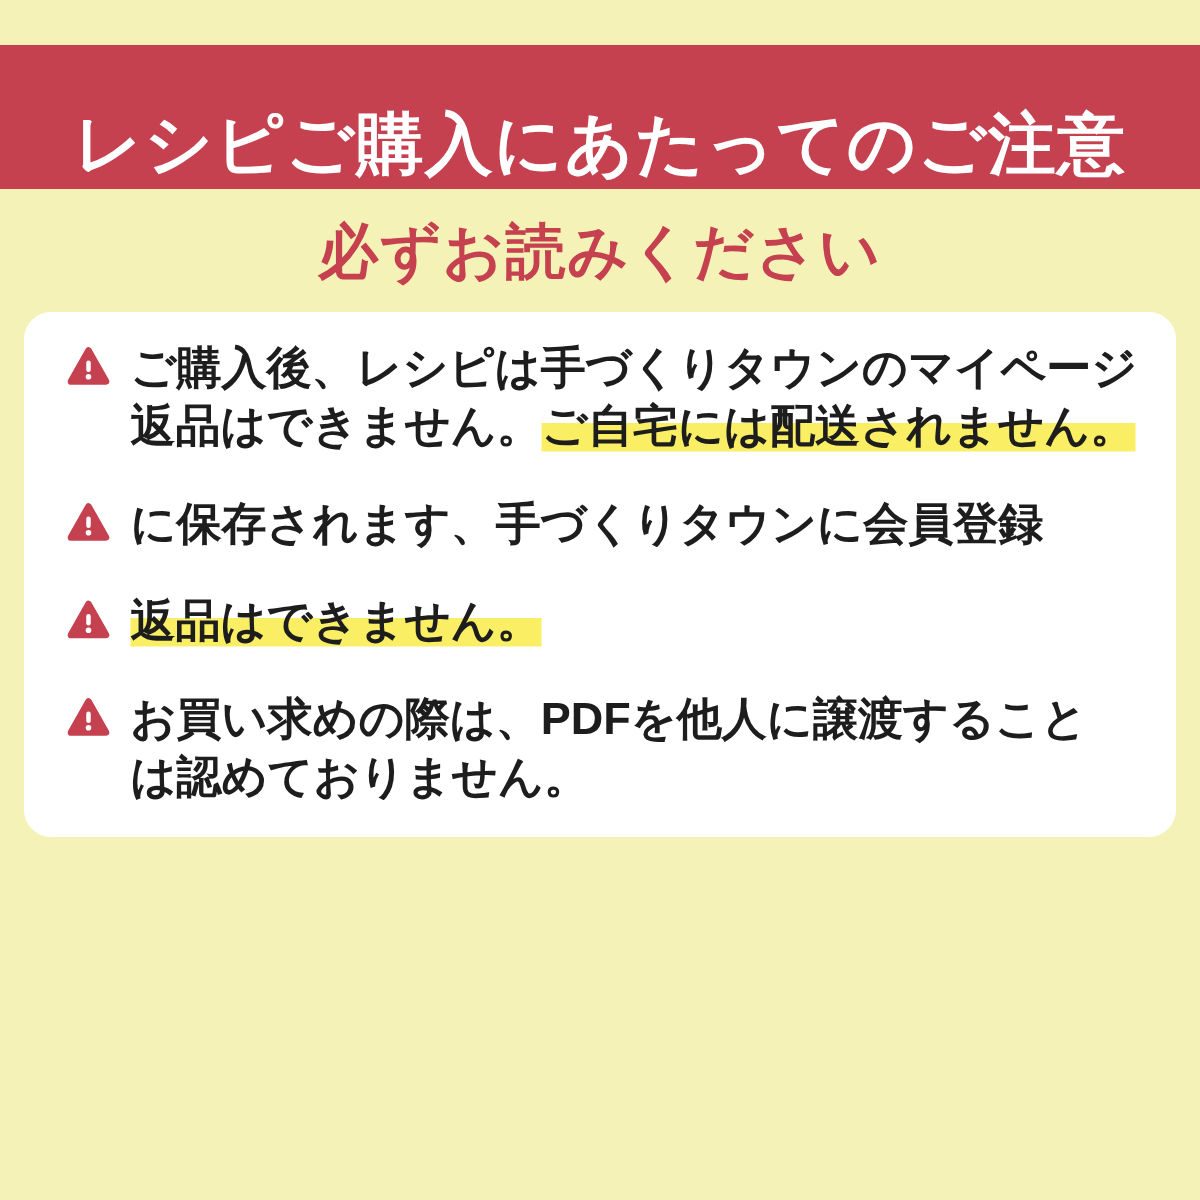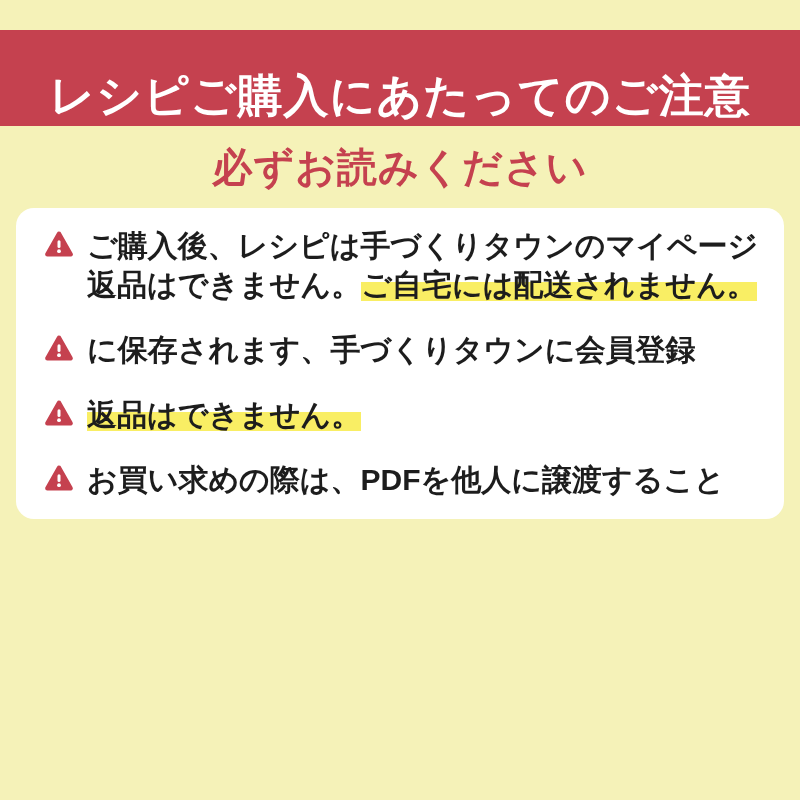--- a/index.html
+++ b/index.html
@@ -127,15 +127,16 @@
 
 
   <div class="notice-item">
     <svg class="warning-icon" viewBox="0 0 24 24" aria-hidden="true">
       <path d="M12 3 L21.3 19.4 L2.7 19.4 Z" fill="#c5414f" stroke="#c5414f" stroke-width="3.6" stroke-linejoin="round"></path>
       <rect x="10.8" y="8.2" width="2.4" height="6.2" rx="1.2" fill="#ffffff"></rect>
       <circle cx="12" cy="16.9" r="1.5" fill="#ffffff"></circle>
     </svg>
     <div class="notice-lines">
         <span class="notice-line"><span>お買い求めの際は、PDFを他人に譲渡すること</span></span>
+        <span class="notice-line"><span>は認めておりません。</span></span>
       </div>
   </div>
 </div>
 
 </body></html>

